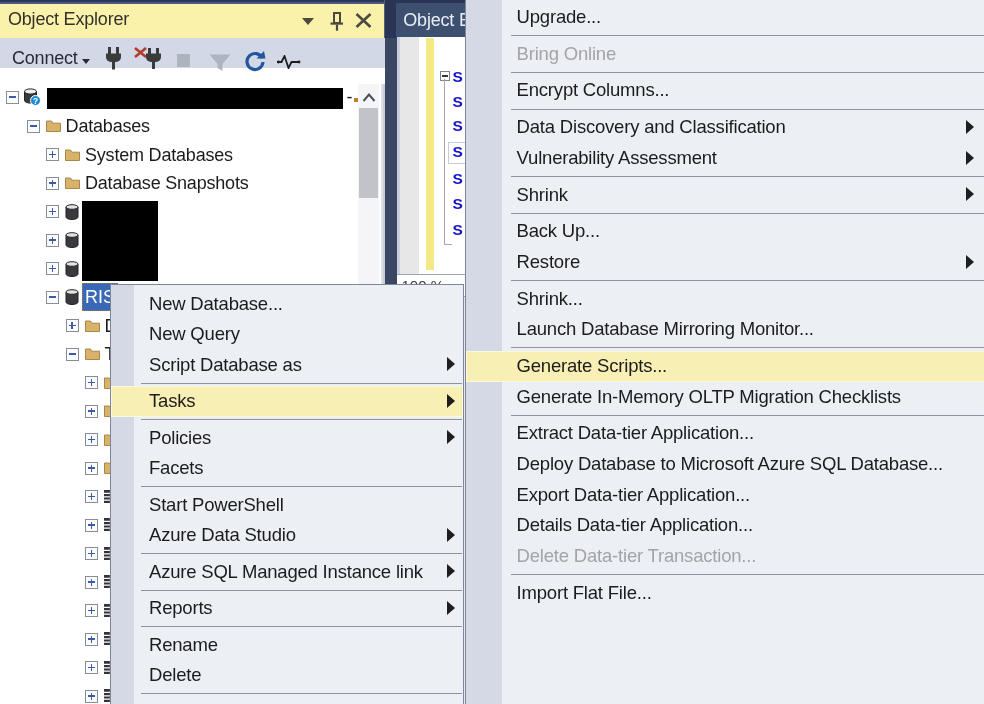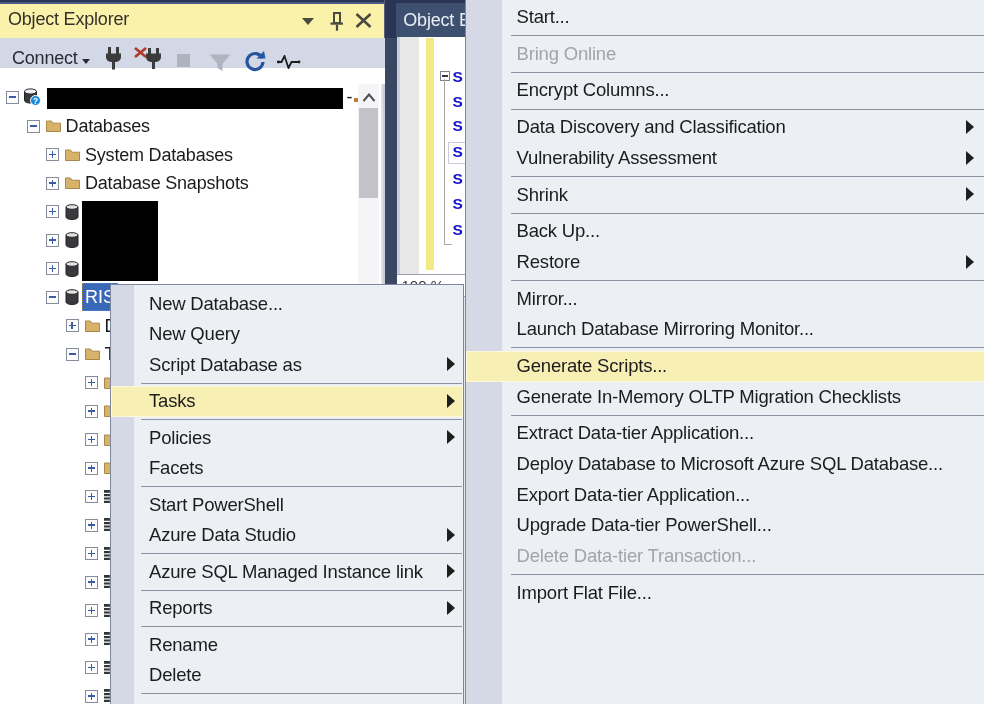--- a/index.html
+++ b/index.html
@@ -367,40 +367,40 @@
   <div class="sep"></div>
   <div class="mi">Reports<span class="ar"></span></div>
   <div class="sep"></div>
   <div class="mi">Rename</div>
   <div class="mi">Delete</div>
   <div class="sep"></div>
 </div>
 
 <div class="abs menu" id="smenu">
   <div class="gut"></div>
-  <div class="mi">Start...</div>
+  <div class="mi">Upgrade...</div>
   <div class="sep"></div>
   <div class="mi dis">Bring Online</div>
   <div class="sep"></div>
   <div class="mi">Encrypt Columns...</div>
   <div class="sep"></div>
   <div class="mi">Data Discovery and Classification<span class="ar"></span></div>
   <div class="mi">Vulnerability Assessment<span class="ar"></span></div>
   <div class="sep"></div>
   <div class="mi">Shrink<span class="ar"></span></div>
   <div class="sep"></div>
   <div class="mi">Back Up...</div>
   <div class="mi">Restore<span class="ar"></span></div>
   <div class="sep"></div>
-  <div class="mi">Mirror...</div>
+  <div class="mi">Shrink...</div>
   <div class="mi">Launch Database Mirroring Monitor...</div>
   <div class="sep"></div>
   <div class="mi hl">Generate Scripts...</div>
   <div class="mi">Generate In-Memory OLTP Migration Checklists</div>
   <div class="sep"></div>
   <div class="mi">Extract Data-tier Application...</div>
   <div class="mi">Deploy Database to Microsoft Azure SQL Database...</div>
   <div class="mi">Export Data-tier Application...</div>
-  <div class="mi">Upgrade Data-tier PowerShell...</div>
+  <div class="mi">Details Data-tier Application...</div>
   <div class="mi dis">Delete Data-tier Transaction...</div>
   <div class="sep"></div>
   <div class="mi">Import Flat File...</div>
 </div>
 
 </body></html>

